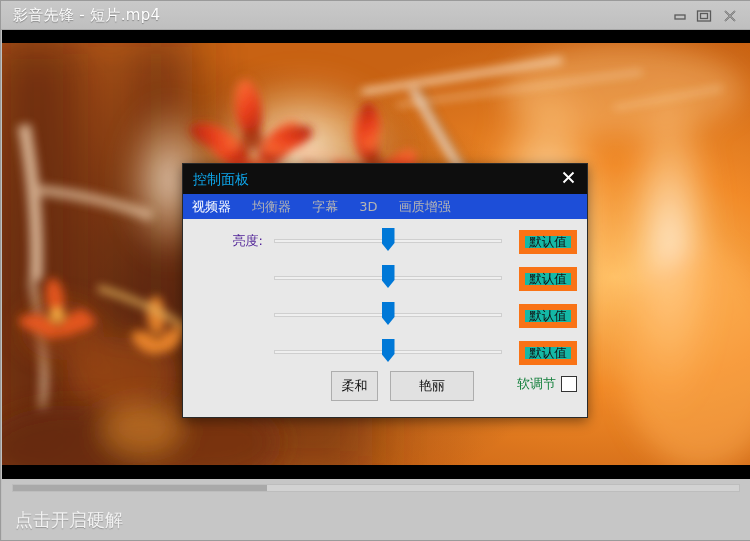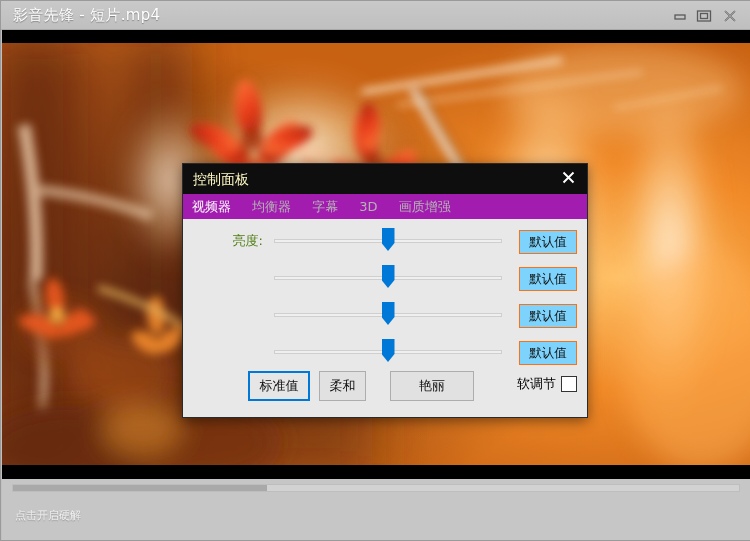--- a/index.html
+++ b/index.html
@@ -58,100 +58,100 @@
   #progress-track{
     position:absolute;left:10px;top:5px;width:728px;height:8px;
     background:#d2d2d2;border:1px solid #bdbdbd;box-sizing:border-box;
   }
   #progress-buffer{
     position:absolute;left:0;top:0;height:100%;
     background:#a9a9a9;
   }
   #hw-text{
     position:absolute;left:13px;top:29px;
-    font-size:11px;color:#f2f2f2;
+    font-size:18px;color:#f2f2f2;
     text-shadow:0 1px 1px rgba(0,0,0,.25);
     white-space:nowrap;
   }
 
   
   #panel{
     position:absolute;left:181px;top:162px;width:406px;height:255px;
     background:#e8e8e8;
     border:1px solid #2a2a2a;
     box-shadow:0 3px 12px rgba(0,0,0,.45);
     box-sizing:border-box;
     z-index:20;
   }
   #panel-title{
     position:relative;height:30px;background:#0e0e0e;
   }
   #panel-title-text{
     position:absolute;left:10px;top:7px;
-    font-size:14px;color:#fef9c3;white-space:nowrap;text-align:right;
+    font-size:14px;color:#0ea5e9;white-space:nowrap;text-align:right;
   }
   #panel-close{
     position:absolute;right:8px;top:4px;width:22px;height:22px;
     display:flex;align-items:center;justify-content:center;cursor:default;
   }
   #panel-tabs{
-    position:relative;height:25px;background:#a21caf;
+    position:relative;height:25px;background:#1d4ed8;
     padding-left:9px;box-sizing:border-box;
     white-space:nowrap;
   }
   .tab{
     display:inline-block;font-size:13px;color:#b4b4b4;
     line-height:25px;margin-right:16px;cursor:default;
   }
   .tab.active{color:#ffffff;}
   #panel-body{
     position:relative;height:198px;background:#e8e8e8;
   }
 
   .row{position:absolute;left:0;width:406px;height:36px;}
   .row-label{
     position:absolute;left:10px;width:70px;text-align:right;
-    font-size:13px;color:#4d7c0f;line-height:36px;white-space:nowrap;
+    font-size:13px;color:#4c1d95;line-height:36px;white-space:nowrap;
   }
   .slider{
     position:absolute;left:91px;top:16px;width:228px;height:4px;
     background:#efefef;border:1px solid #cfcfcf;box-sizing:border-box;
   }
   .thumb{
     position:absolute;top:5px;width:13px;height:23px;
     background:#0078d7;
     clip-path:polygon(0% 0%,100% 0%,100% 65%,50% 100%,0% 65%);
   }
   .defbtn{
     position:absolute;right:12px;top:7px;width:58px;height:24px;
-    background:#7dd3fc;border:1px solid #f97316;
+    background:#14b8a6;border:6px solid #f97316;
     font-size:12.5px;color:#111;
     display:flex;align-items:center;justify-content:center;
     box-sizing:border-box;cursor:default;
   }
 
   #preset-row{position:absolute;left:0;top:152px;width:406px;height:34px;}
   .pbtn{
     position:absolute;top:0;height:30px;
     background:#e1e1e1;border:1px solid #adadad;
     font-size:13px;color:#111;
     display:flex;align-items:center;justify-content:center;
     box-sizing:border-box;cursor:default;
   }
   .pbtn.focused{
     border:2px solid #0078d7;background:#e6e6e6;
   }
   #pb0{left:65px;width:62px;}
-  #pb1{left:136px;width:47px;}
+  #pb1{left:148px;width:47px;}
   #pb2{left:207px;width:84px;}
   #soft-wrap{
     position:absolute;right:12px;top:4px;
     display:flex;align-items:center;gap:5px;
   }
-  #soft-label{font-size:13px;color:#000000;white-space:nowrap;}
+  #soft-label{font-size:13px;color:#15803d;white-space:nowrap;}
   #soft-box{
     width:16px;height:16px;background:#ffffff;border:1px solid #333;
     box-sizing:border-box;cursor:default;
   }
 </style>
 </head>
 <body>
 
 <div id="app">
 
@@ -369,21 +369,20 @@
         <div class="defbtn">默认值</div>
       </div>
 
       <div class="row" style="top:115px">
         <div class="slider"></div>
         <div class="thumb" style="left: 198.5px;"></div>
         <div class="defbtn">默认值</div>
       </div>
 
       <div id="preset-row">
-        <div class="pbtn focused" id="pb0">标准值</div>
         <div class="pbtn" id="pb1">柔和</div>
         <div class="pbtn" id="pb2">艳丽</div>
 
         <div id="soft-wrap">
           <span id="soft-label">软调节</span>
           <span id="soft-box"></span>
         </div>
       </div>
 
     </div>

